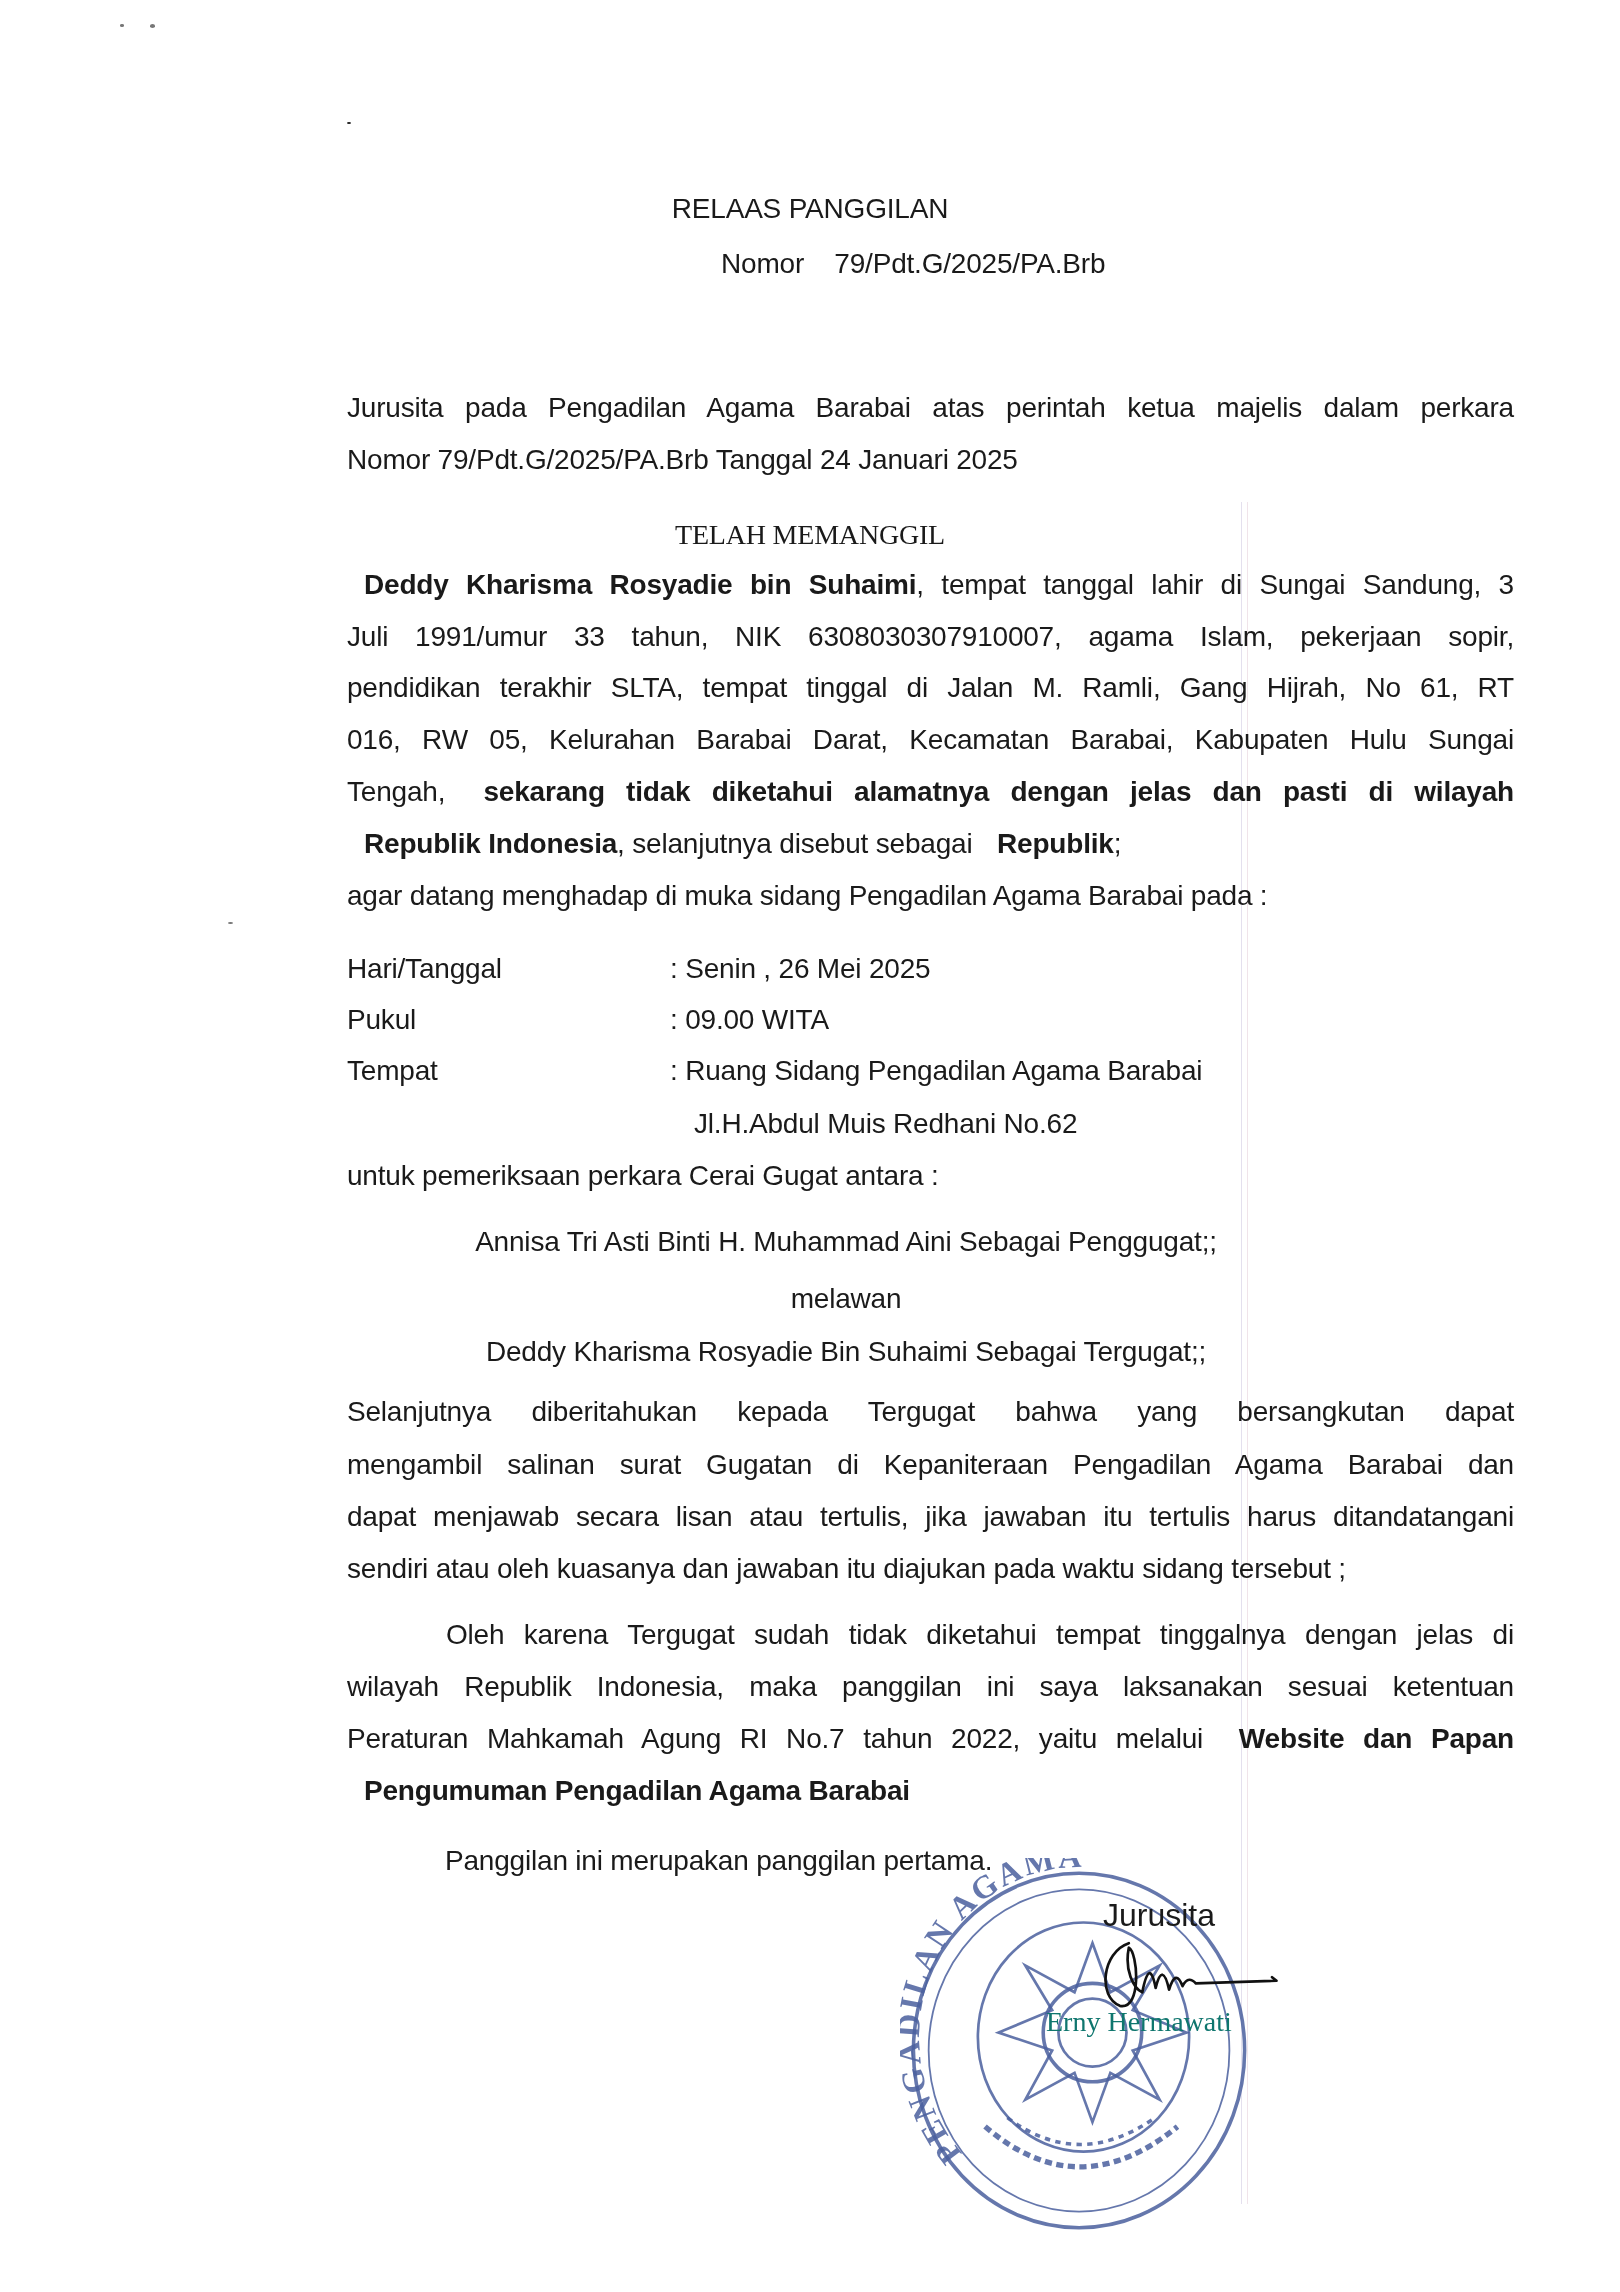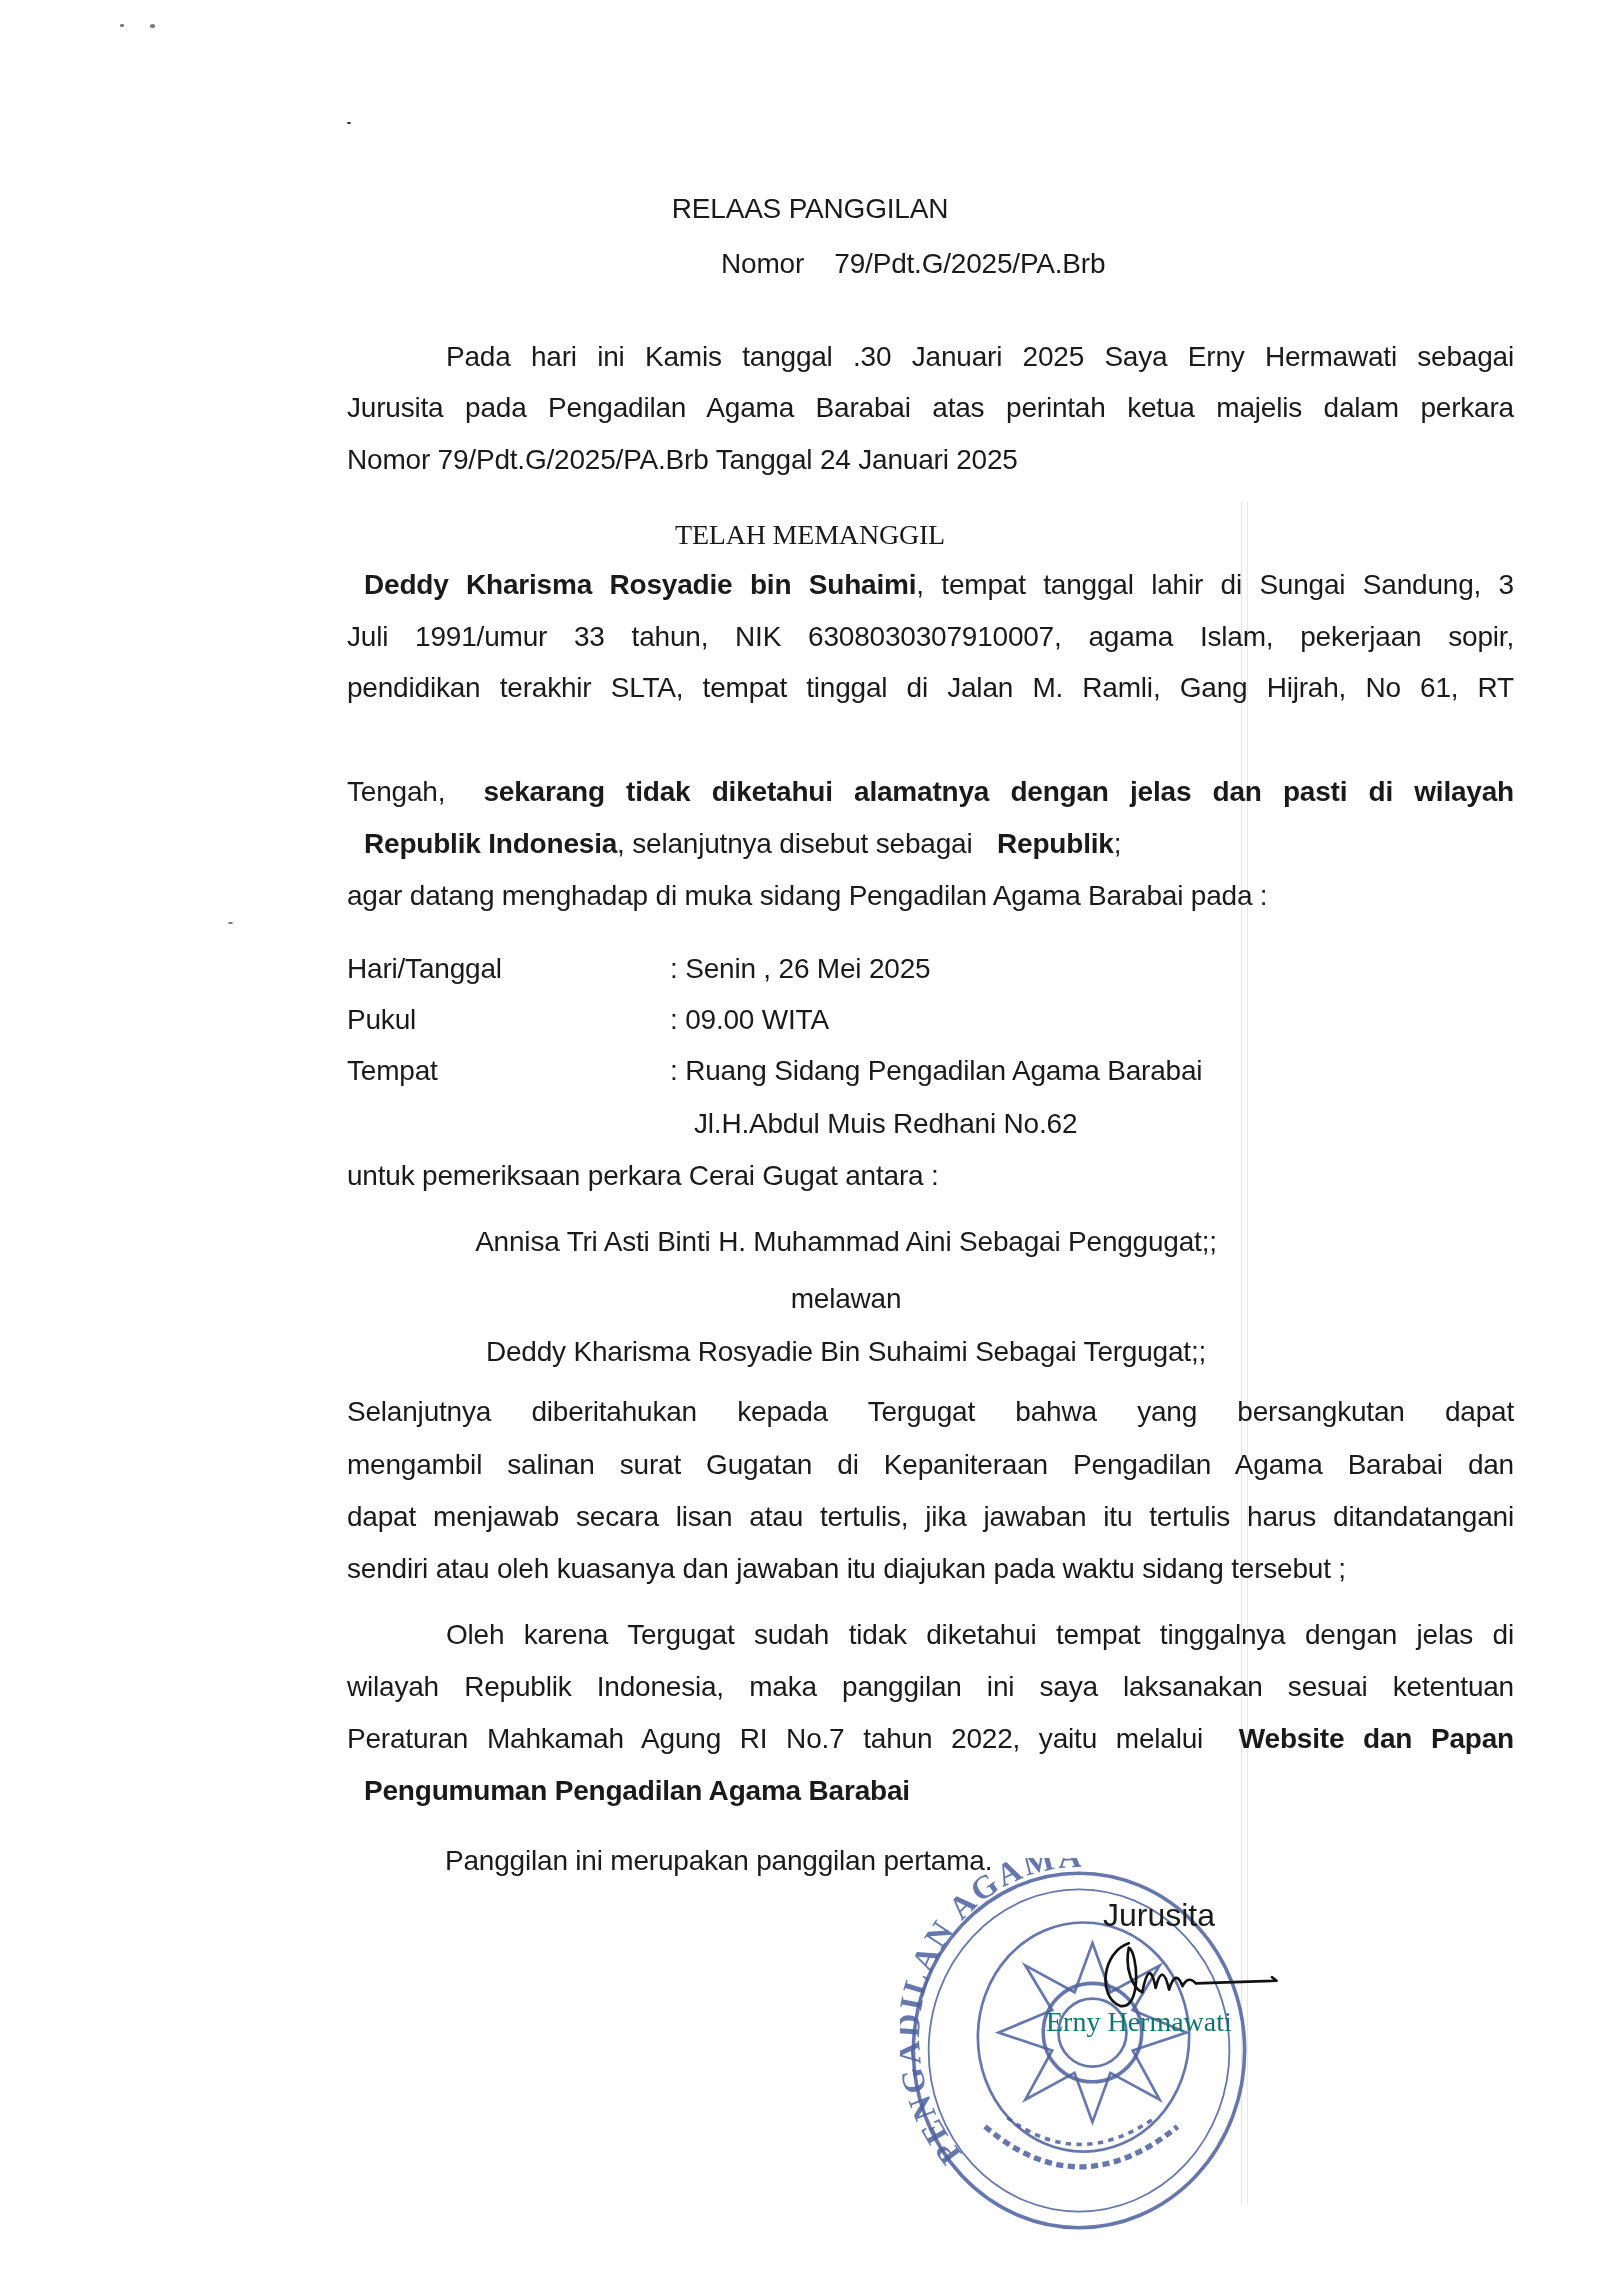--- a/index.html
+++ b/index.html
@@ -32,31 +32,31 @@
   <div class="speck" style="left:228px;top:922px;width:4.5px;height:1.8px;"></div>
   <div class="scanline" style="left:1241px;"></div>
   <div class="scanline" style="left:1247px;background:#f0e4ea;"></div>
 
   <div class="line center" style="top:191px;">RELAAS PANGGILAN</div>
   <div class="line" style="top:246px; left:721px;">
     <span>Nomor</span>&nbsp;&nbsp;&nbsp;
     <span>79/Pdt.G/2025/PA.Brb</span>
   </div>
 
-  <div class="line just" style="top:339px; padding-left:99px; width:1068px;">Pada hari ini Kamis tanggal .30 Januari 2025 Saya Erny Hermawati sebagai</div>
   <div class="line just" style="top:390px;">Jurusita  pada Pengadilan Agama Barabai atas perintah ketua majelis dalam perkara</div>
   <div class="line left" style="top:442px;">Nomor  79/Pdt.G/2025/PA.Brb Tanggal 24 Januari 2025</div>
 
   <div class="line center" style="top:517px;font-family:Liberation Serif, serif;">TELAH MEMANGGIL</div>
 
   <div class="line just" style="top:567px;">
     <b>Deddy Kharisma Rosyadie bin Suhaimi</b><span>, tempat tanggal lahir di Sungai Sandung, 3</span>
   </div>
   <div class="line just" style="top:619px;">Juli 1991/umur 33 tahun, NIK 6308030307910007, agama Islam, pekerjaan sopir,</div>
   <div class="line just" style="top:670px;">pendidikan terakhir SLTA, tempat tinggal di Jalan M. Ramli, Gang Hijrah, No 61, RT</div>
+  <div class="line just" style="top:722px;">016, RW 05, Kelurahan Barabai Darat, Kecamatan Barabai, Kabupaten Hulu Sungai</div>
   <div class="line just" style="top:774px;">
     <span>Tengah, </span><b>sekarang tidak diketahui alamatnya dengan jelas dan pasti di wilayah</b>
   </div>
   <div class="line left" style="top:826px;">
     <b>Republik Indonesia</b><span>, selanjutnya disebut sebagai </span><b>Republik</b><span>;</span>
   </div>
   <div class="line left" style="top:878px;">agar datang menghadap di muka sidang Pengadilan Agama Barabai pada :</div>
 
   <div class="line" style="top:951px; left:0; width:1620px;">
     <span class="lbl">Hari/Tanggal</span>

